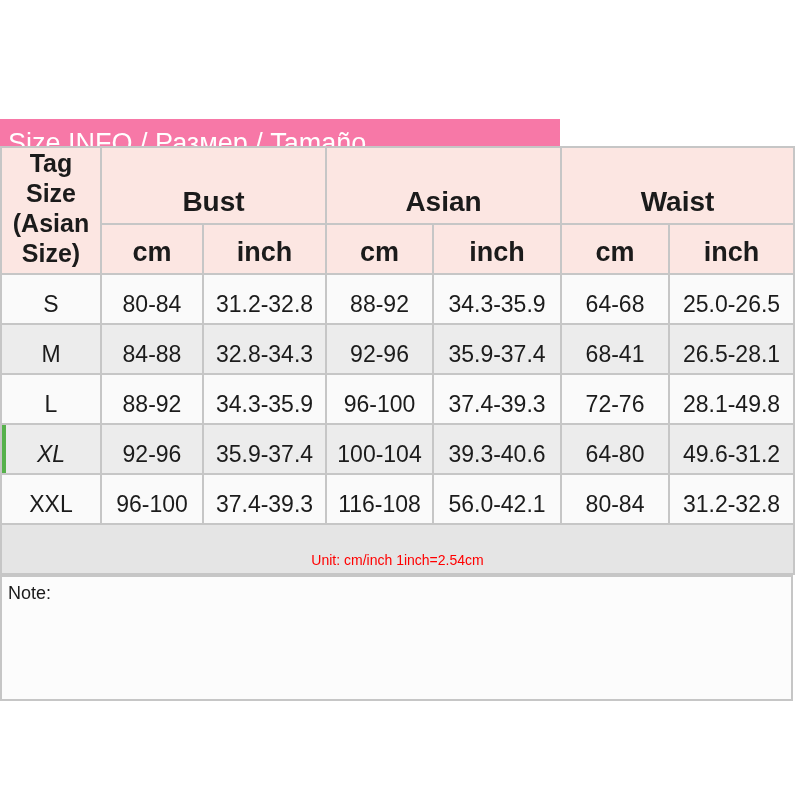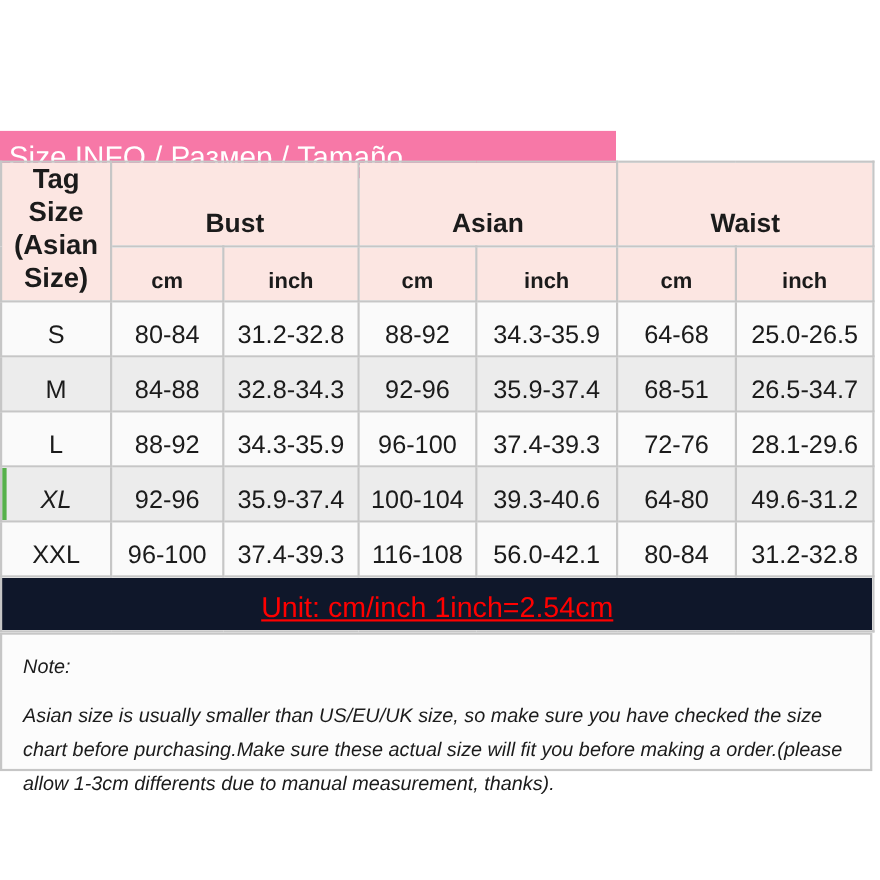--- a/index.html
+++ b/index.html
@@ -25,36 +25,36 @@
     padding:0 0 5px 0;overflow:hidden;
   }
   tr.group-row{height:74px;}
   tr.subhead-row{height:48px;}
   tr.data-row{height:50px;}
   tr.unit-row{height:50px;}
   th.corner{
     background:var(--pinklight);font-weight:bold;font-size:25px;line-height:30px;
     vertical-align:middle;padding:2px 2px;
   }
-  th.group{background:var(--pinklight);font-weight:bold;font-size:24px;}
-  th.unit{background:var(--pinklight);font-weight:bold;font-size:20px;}
+  th.group{background:var(--pinklight);font-weight:bold;font-size:28px;}
+  th.unit{background:var(--pinklight);font-weight:bold;font-size:27px;}
   tr.data-row td{font-size:23px;font-weight:normal;}
   tr.row-light td{background:#fafafa;}
   tr.row-shade td{background:#ececec;}
   td.green-edge{box-shadow:inset 4px 0 0 0 var(--green);font-style:italic;}
   td.unit-note{
-    background:#0f172a;color:var(--red);font-size:26px;padding-bottom:8px;text-decoration:underline;
+    background:#e5e5e5;color:var(--red);font-size:14px;padding-bottom:8px;
   }
   
   .note-box{
     position:absolute;top:575px;left:0;width:793px;height:126px;
     background:#fcfcfc;border:2px solid #c6c6c6;box-sizing:border-box;
     padding:1px 6px 0 6px;font-size:18px;line-height:31px;color:#1b1b1b;
   }
-  .note-box p{margin:13px;font-style:italic;}
+  .note-box p{margin:0;}
 </style>
 </head>
 <body>
 
 <div class="page" style="--pink: #f778a7; --pinklight: #fce6e2; --green: #56b14b; --red: #ff0000;">
 
   <div class="title-bar">
     <span>Size INFO / Размер / Tamaño</span>
   </div>
 
@@ -93,31 +93,31 @@
         <td>34.3-35.9</td>
         <td>64-68</td>
         <td>25.0-26.5</td>
       </tr>
       <tr class="data-row row-shade">
         <td>M</td>
         <td>84-88</td>
         <td>32.8-34.3</td>
         <td>92-96</td>
         <td>35.9-37.4</td>
-        <td>68-51</td>
-        <td>26.5-34.7</td>
+        <td>68-41</td>
+        <td>26.5-28.1</td>
       </tr>
       <tr class="data-row row-light">
         <td>L</td>
         <td>88-92</td>
         <td>34.3-35.9</td>
         <td>96-100</td>
         <td>37.4-39.3</td>
         <td>72-76</td>
-        <td>28.1-29.6</td>
+        <td>28.1-49.8</td>
       </tr>
       <tr class="data-row row-shade">
         <td class="green-edge">XL</td>
         <td>92-96</td>
         <td>35.9-37.4</td>
         <td>100-104</td>
         <td>39.3-40.6</td>
         <td>64-80</td>
         <td>49.6-31.2</td>
       </tr>
@@ -131,16 +131,15 @@
         <td>31.2-32.8</td>
       </tr>
       <tr class="unit-row">
         <td class="unit-note" colspan="7">Unit: cm/inch 1inch=2.54cm</td>
       </tr>
     </tbody>
   </table>
 
   <div class="note-box">
     <p>Note:</p>
-    <p>Asian size is usually smaller than US/EU/UK size, so make sure you have checked the size chart before purchasing.Make sure these actual size will fit you before making a order.(please allow 1-3cm differents due to manual measurement, thanks).</p>
   </div>
 
 </div>
 
 </body></html>

